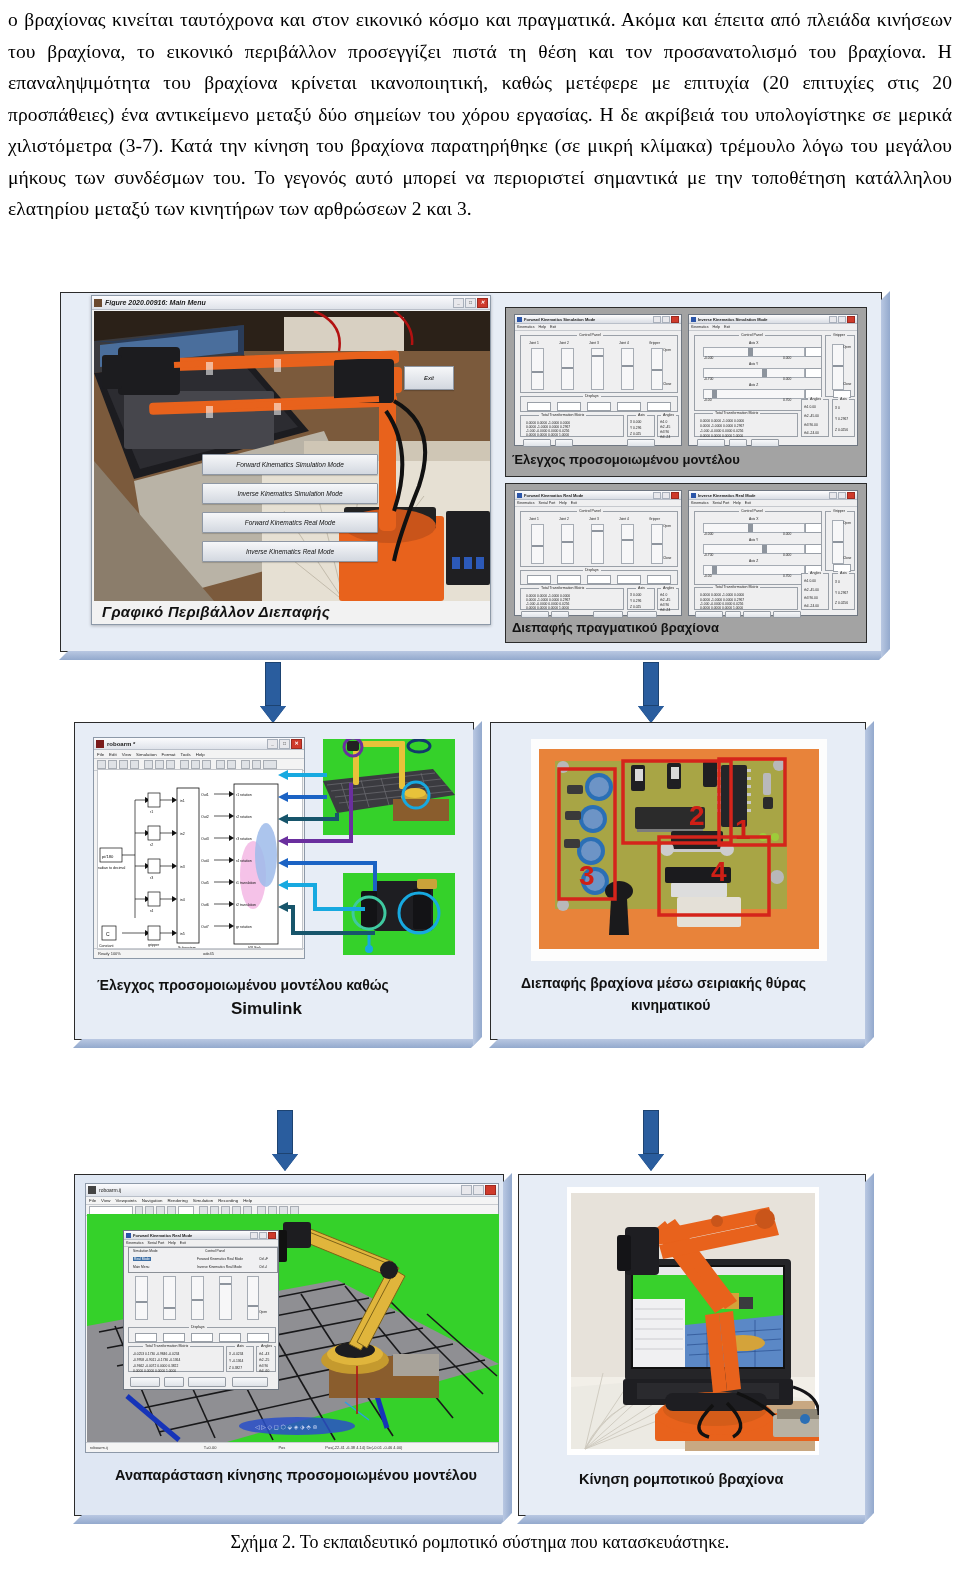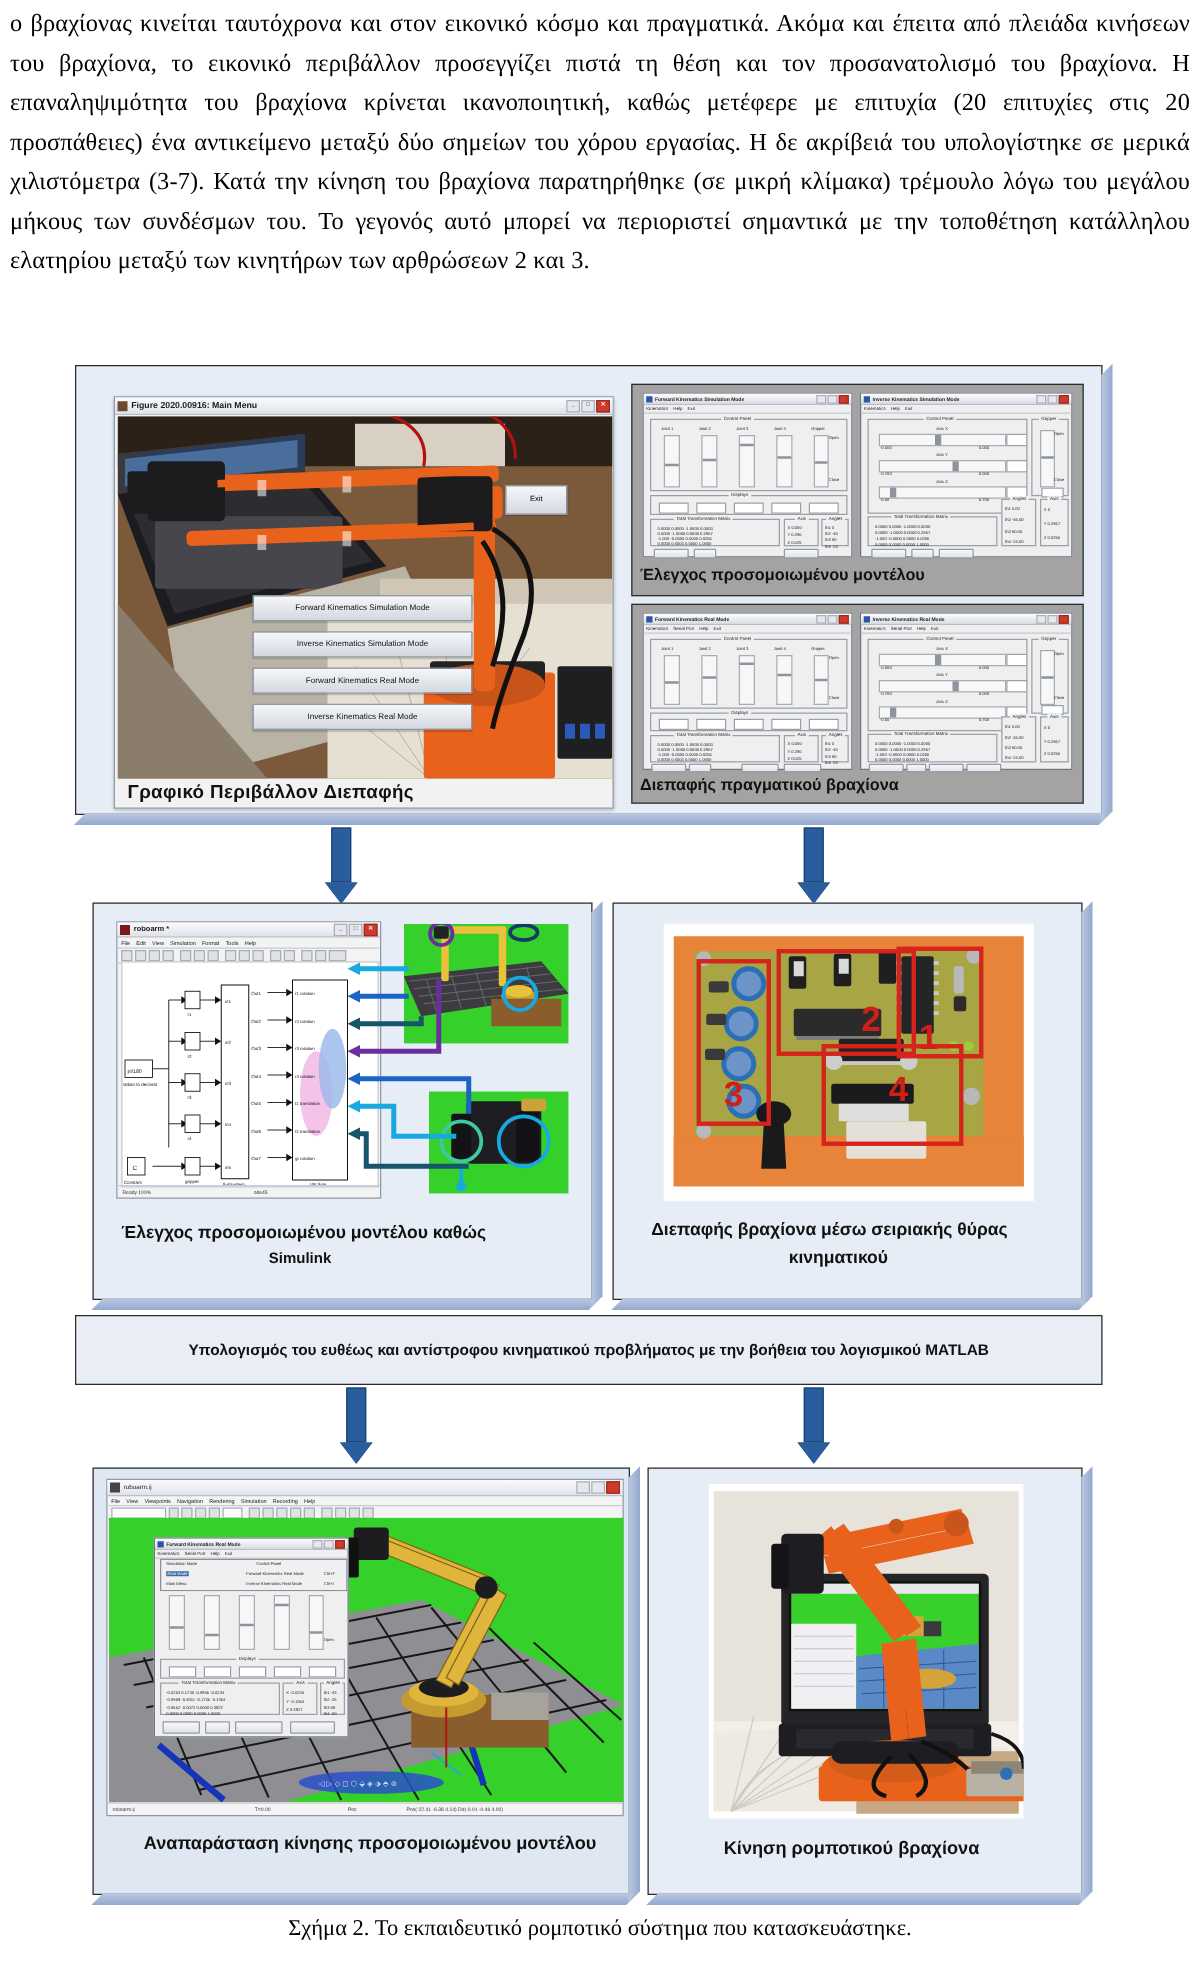--- a/index.html
+++ b/index.html
@@ -123,21 +123,21 @@
 </style>
 </head>
 <body>
 
 <div class="para">ο βραχίονας κινείται ταυτόχρονα και στον εικονικό κόσμο και πραγματικά. Ακόμα και έπειτα από πλειάδα κινήσεων του βραχίονα, το εικονικό περιβάλλον προσεγγίζει πιστά τη θέση και τον προσανατολισμό του βραχίονα. Η επαναληψιμότητα του βραχίονα κρίνεται ικανοποιητική, καθώς μετέφερε με επιτυχία (20 επιτυχίες στις 20 προσπάθειες) ένα αντικείμενο μεταξύ δύο σημείων του χόρου εργασίας. Η δε ακρίβειά του υπολογίστηκε σε μερικά χιλιστόμετρα (3-7). Κατά την κίνηση του βραχίονα παρατηρήθηκε (σε μικρή κλίμακα) τρέμουλο λόγω του μεγάλου μήκους των συνδέσμων του. Το γεγονός αυτό μπορεί να περιοριστεί σημαντικά με την τοποθέτηση κατάλληλου ελατηρίου μεταξύ των κινητήρων των αρθρώσεων 2 και 3.</div>
 
 <div class="figure">
 
   <div class="plate" id="sec1">
 
-    <div class="win" style="left:30px;top:24px;width:400px;height:330px;">
+    <div class="win" style="left:30px;top:2px;width:400px;height:330px;font-style:italic;">
       <div class="titlebar">
         <span class="tb-ico"></span>
         <span class="tb-title">Figure 2020.00916: Main Menu</span>
         <span class="tb-btns">
           <span class="tb-b">_</span>
           <span class="tb-b">□</span>
           <span class="tb-b close">✕</span>
         </span>
       </div>
 
@@ -763,21 +763,21 @@
         </g>
       <g fill="#6a2f9e">
           <path d="M213 113 l-10 5 l10 5z"></path>
         </g>
       <g fill="#17a9e0">
           <path d="M213 157 l-10 5 l10 5z"></path>
         </g>
     </svg>
 
     <div class="cap" style="position:absolute;left:22px;top:254px;font-size:14px;">Έλεγχος προσομοιωμένου μοντέλου καθώς</div>
-    <div class="cap" style="position:absolute;left:140px;top:276px;font-size:12px;">Simulink</div>
+    <div class="cap" style="position:absolute;left:156px;top:276px;font-size:17px;">Simulink</div>
   </div>
 
   <div class="plate" id="sec2pcb" style="left:430px;top:430px;width:376px;height:318px;background:#e7edf6;">
     <div class="pcb" style="left:40px;top:16px;width:296px;height:222px;background:#fff;">
       <svg width="296" height="222" viewBox="0 0 296 222">
         <rect width="296" height="222" fill="#fdfdfd"></rect>
         <rect x="8" y="10" width="280" height="200" fill="#e8833a"></rect>
         <rect x="24" y="22" width="232" height="148" fill="#a8a545"></rect>
         <rect x="8" y="170" width="280" height="40" fill="#e8833a"></rect>
         <g fill="#2b6fb5">
@@ -855,23 +855,20 @@
         <text x="204" y="100" font-size="28" font-weight="bold" fill="#cf1f16" font-family="Liberation Sans,sans-serif">1</text>
         <text x="158" y="86" font-size="28" font-weight="bold" fill="#cf1f16" font-family="Liberation Sans,sans-serif">2</text>
         <text x="48" y="146" font-size="28" font-weight="bold" fill="#cf1f16" font-family="Liberation Sans,sans-serif">3</text>
         <text x="180" y="142" font-size="28" font-weight="bold" fill="#cf1f16" font-family="Liberation Sans,sans-serif">4</text>
       </svg>
     </div>
     <div class="cap" style="position:absolute;left:30px;top:252px;font-size:14px;">Διεπαφής βραχίονα μέσω σειριακής θύρας</div>
     <div class="cap" style="position:absolute;left:140px;top:274px;font-size:14px;">κινηματικού</div>
   </div>
 
-  <div id="matlabbar">
-    <span class="cap" style="font-size:12.3px;">Υπολογισμός του ευθέως και αντίστροφου κινηματικού προβλήματος με την βοήθεια του λογισμικού MATLAB</span>
-  </div>
 
   <div class="arrow" style="left:212px;top:818px;">
     <div class="shaft" style="height:44px;"></div>
       <div class="head"></div>
   </div>
   <div class="arrow" style="left:578px;top:818px;">
     <div class="shaft" style="height:44px;"></div>
       <div class="head"></div>
   </div>
 

